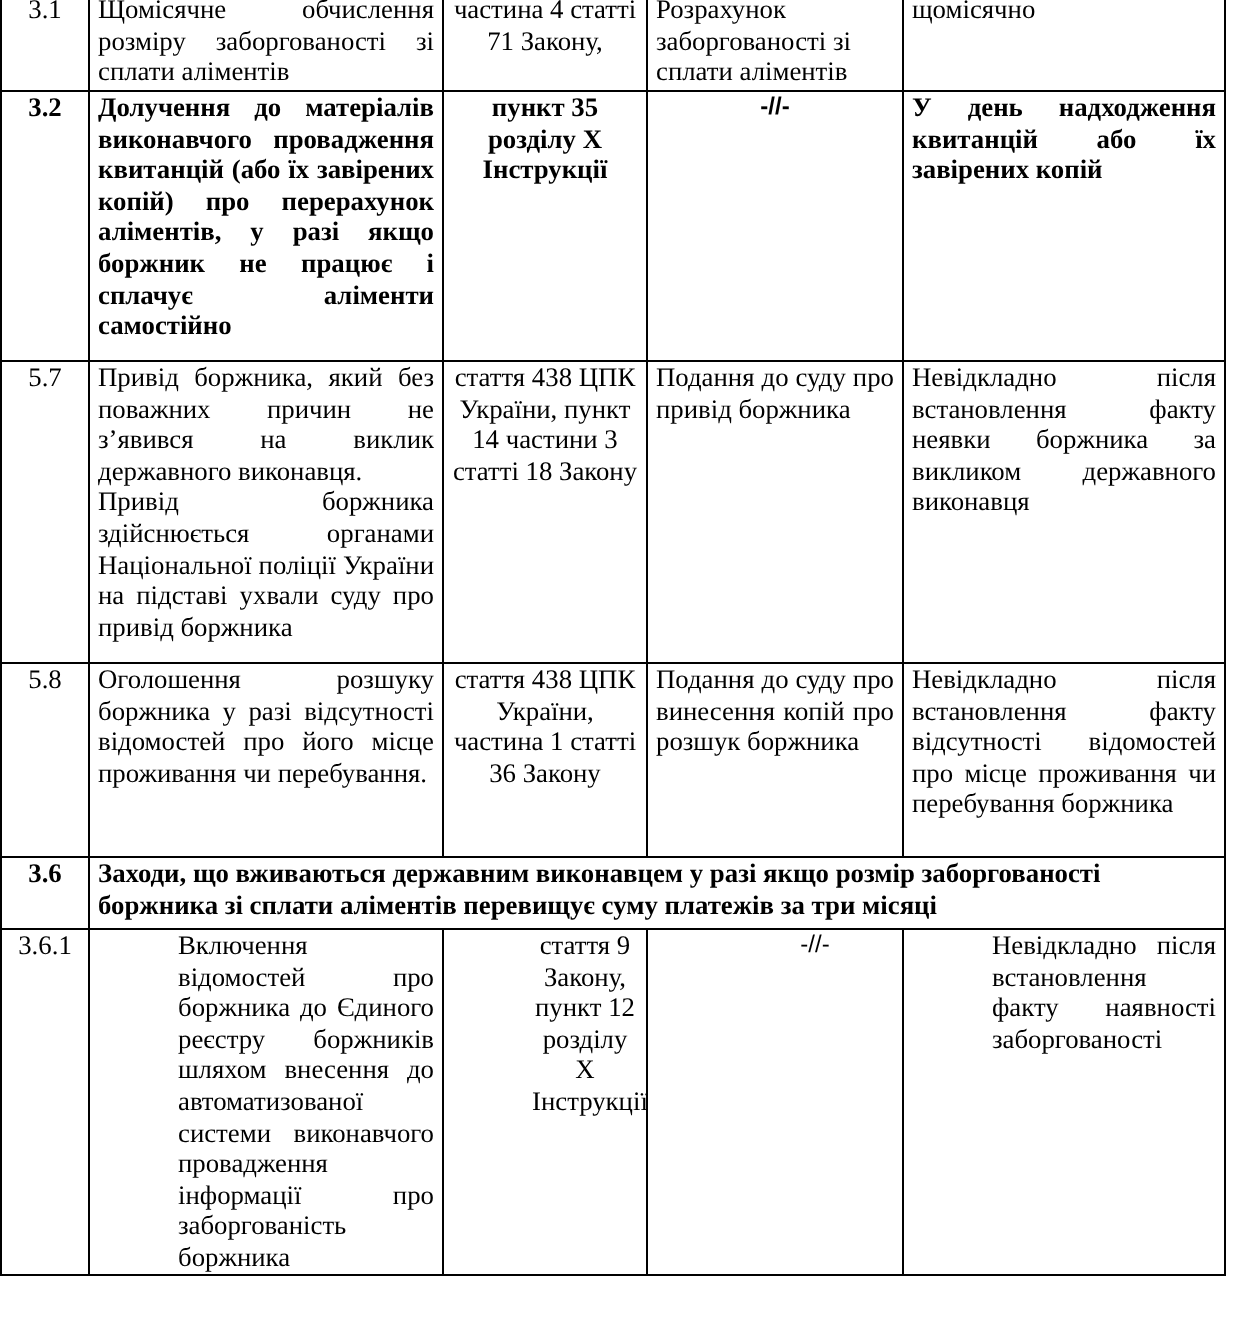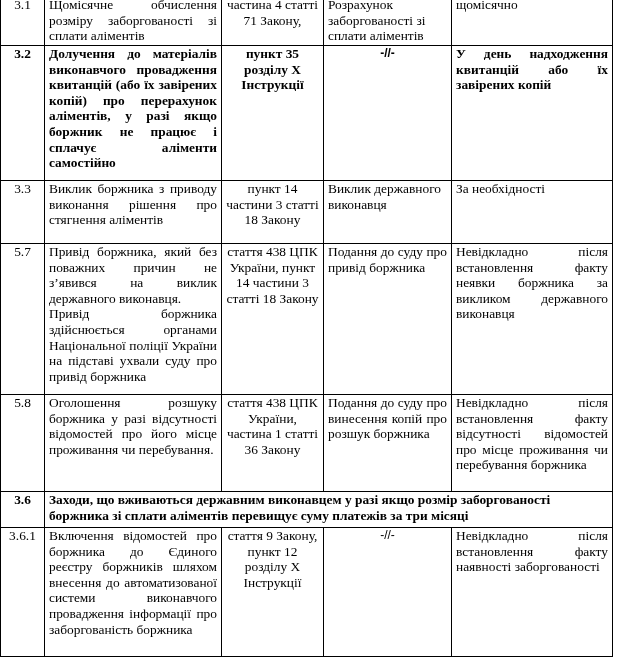--- a/index.html
+++ b/index.html
@@ -29,21 +29,21 @@
   .doc-table td.term.center { text-align: center; }
   .doc-table tr.section td { font-weight: bold; }
   .doc-table tr.section td.sec-title { text-align: left; }
   .p { display: block; }
   .r1 td { height: 48px; }
   .r2 td { height: 134px; font-weight: bold; }
   .r3 td { height: 62px; }
   .r4 td { height: 150px; }
   .r5 td { height: 96px; }
   .r6 td { height: 35px; }
-  .r7 td { height: 128px; }
+  .r7 td { height: 128px; padding-left: 44px; }
   .col-num { width: 44px; }
   .col-desc { width: 177px; }
   .col-basis { width: 102px; }
   .col-doc { width: 128px; }
   .col-term { width: 161px; }
   .ditto { font-family: "Liberation Sans", sans-serif; font-size: 12px; }
 </style>
 </head>
 <body>
 
@@ -63,27 +63,20 @@
       <td class="doc">Розрахунок заборгованості зі сплати аліментів</td>
       <td class="term center">щомісячно</td>
     </tr>
     <tr class="r2">
       <td class="num">3.2</td>
       <td class="desc">Долучення до матеріалів виконавчого провадження квитанцій (або їх завірених копій) про перерахунок аліментів, у разі якщо боржник не працює і сплачує аліменти самостійно</td>
       <td class="basis">пункт 35 розділу X Інструкції</td>
       <td class="doc center ditto">-//-</td>
       <td class="term">У день надходження квитанцій або їх завірених копій</td>
     </tr>
-    <tr class="r3">
-      <td class="num">3.3</td>
-      <td class="desc">Виклик боржника з приводу виконання рішення про стягнення аліментів</td>
-      <td class="basis">пункт 14 частини 3 статті 18 Закону</td>
-      <td class="doc">Виклик державного виконавця</td>
-      <td class="term center">За необхідності</td>
-    </tr>
     <tr class="r4">
       <td class="num">5.7</td>
       <td class="desc">
         <span class="p">Привід боржника, який без поважних причин не з’явився на виклик державного виконавця.</span>
         <span class="p">Привід боржника здійснюється органами Національної поліції України на підставі ухвали суду про привід боржника</span>
       </td>
       <td class="basis">стаття 438 ЦПК України, пункт 14 частини 3 статті 18 Закону</td>
       <td class="doc just">Подання до суду про привід боржника</td>
       <td class="term">Невідкладно після встановлення факту неявки боржника за викликом державного виконавця</td>
     </tr>

